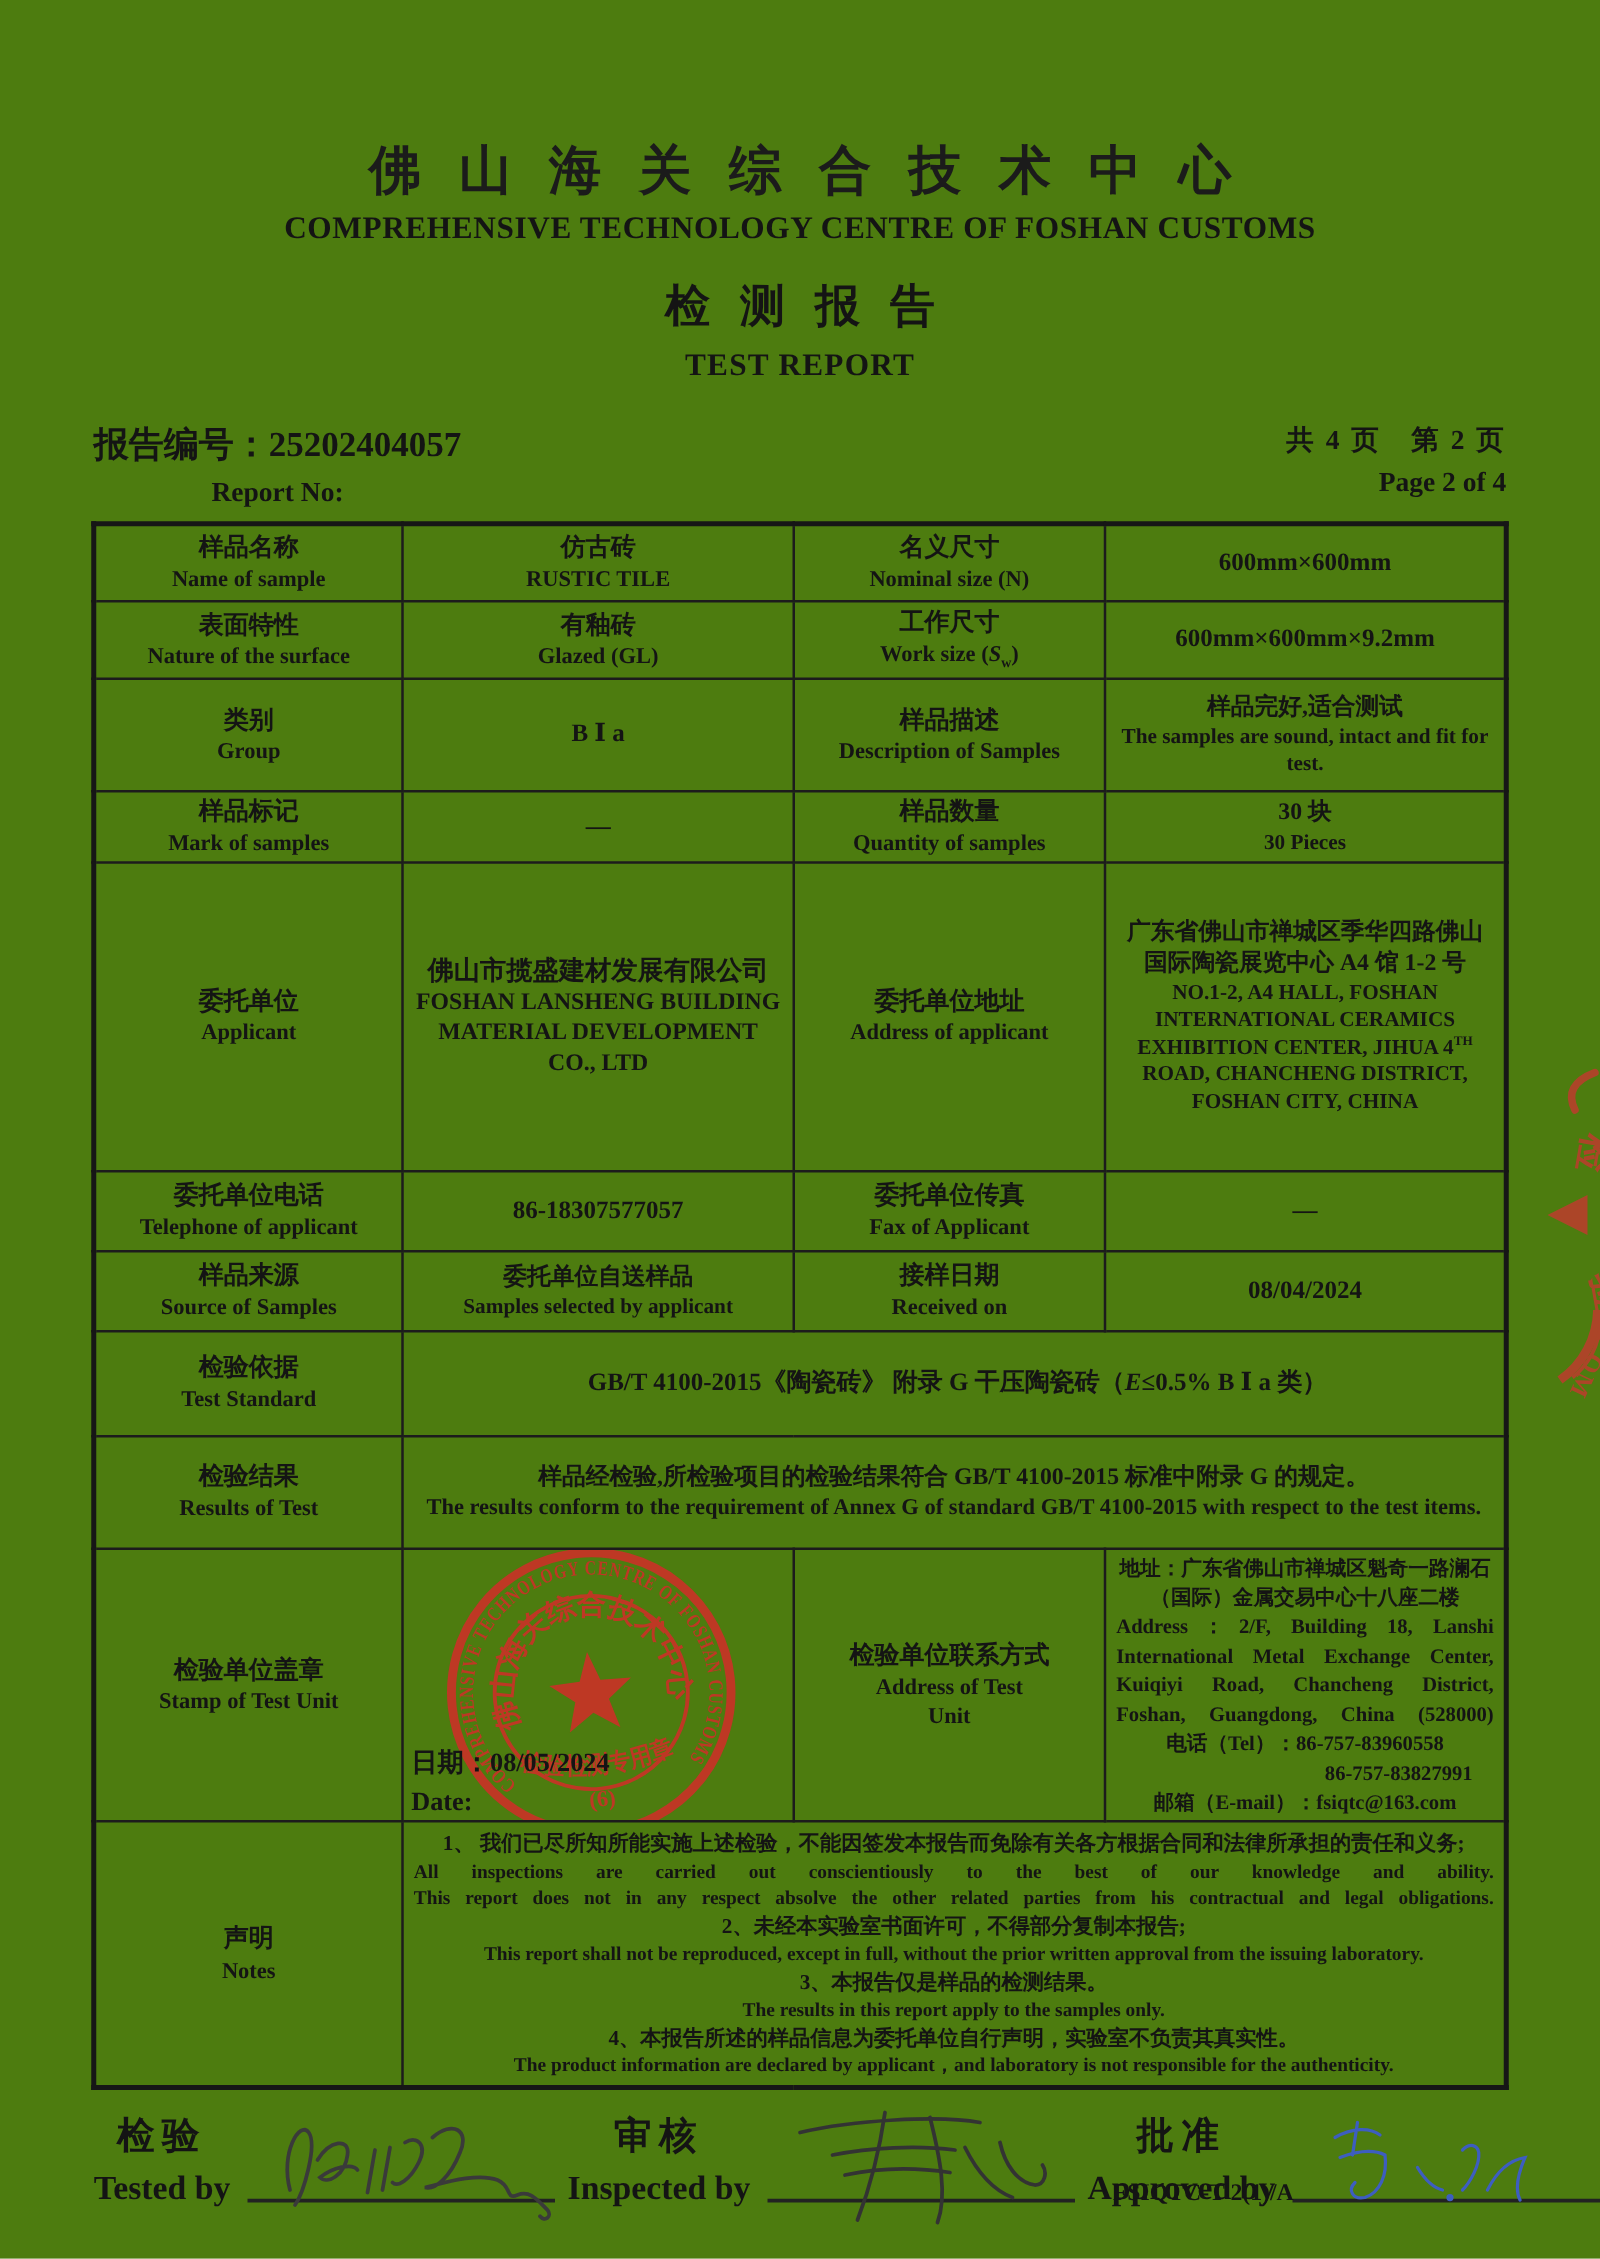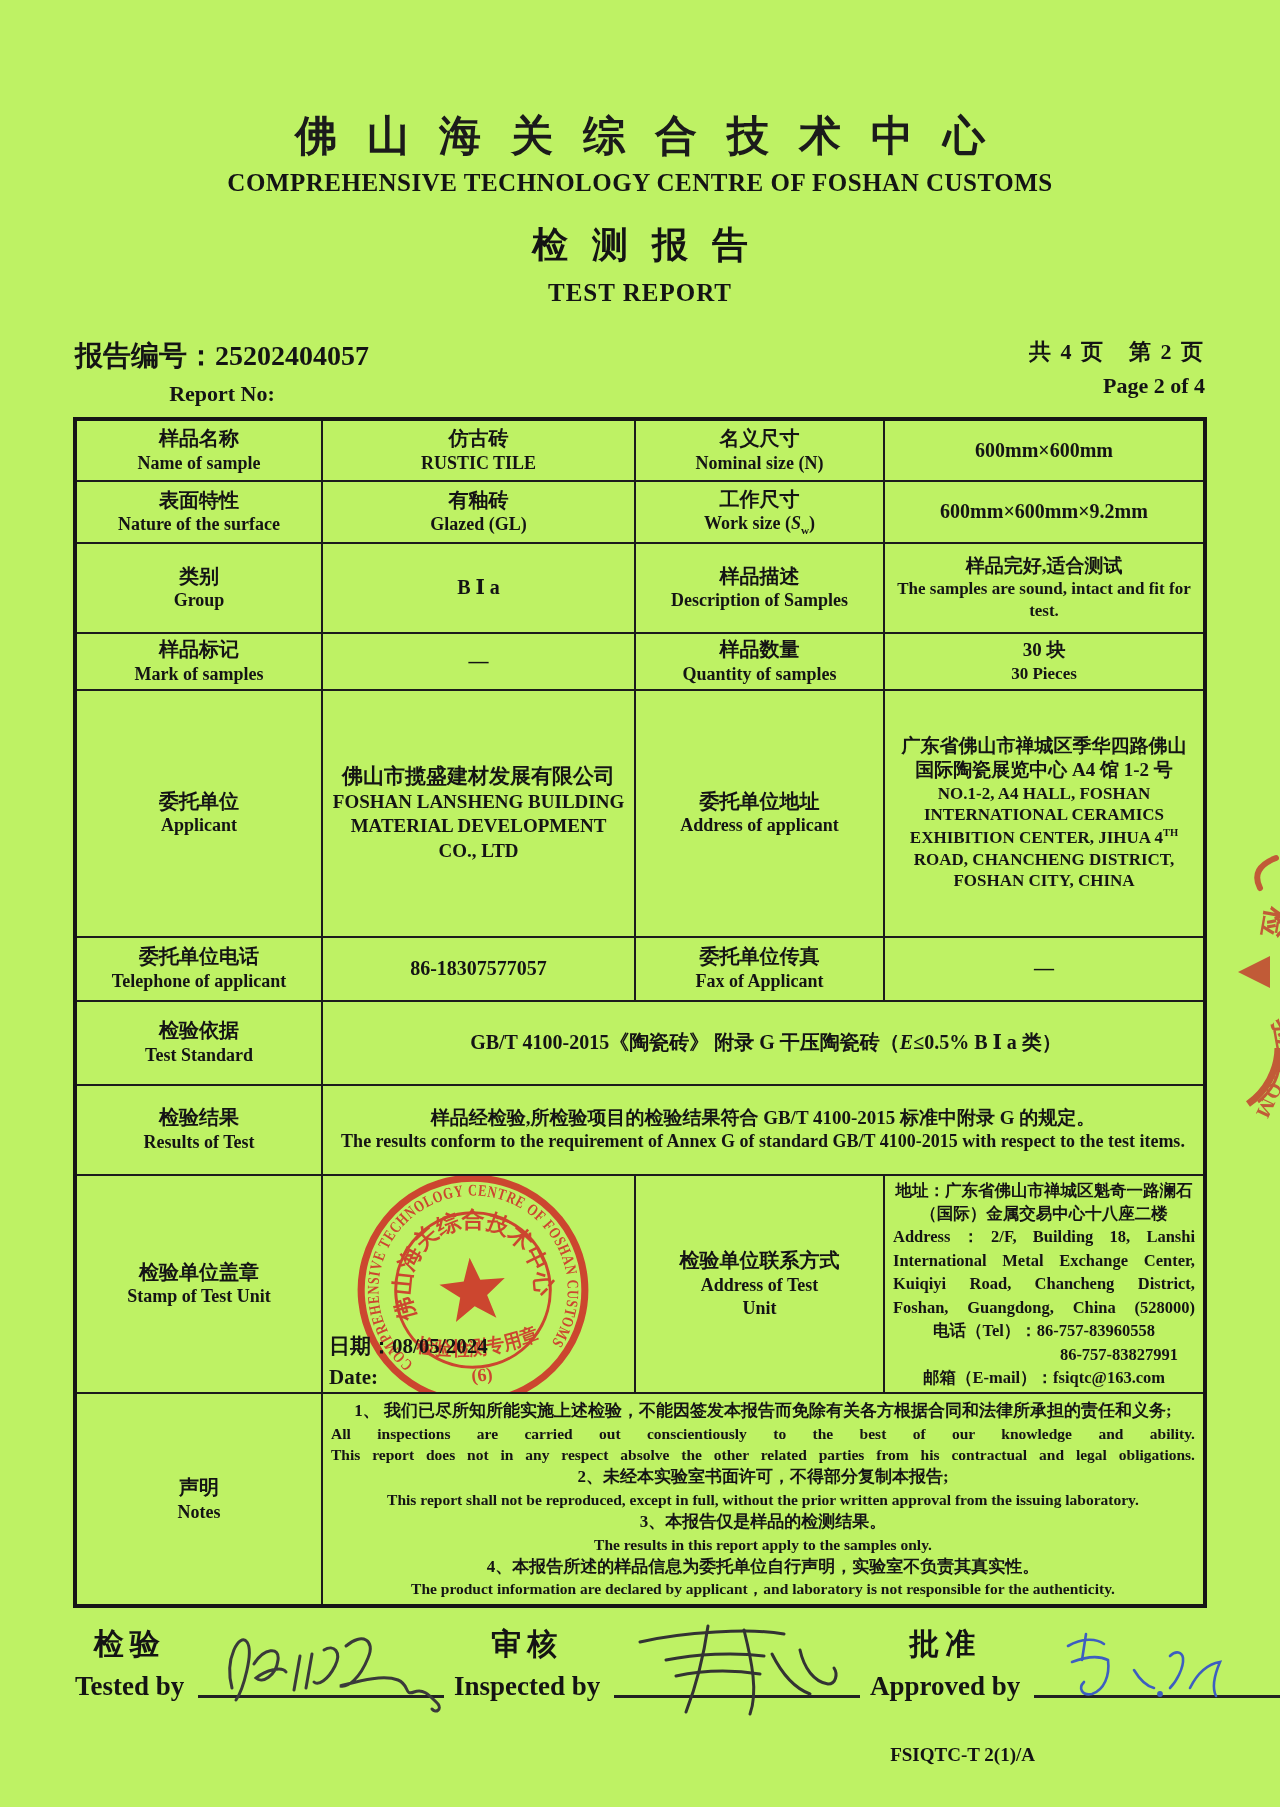--- a/index.html
+++ b/index.html
@@ -2,21 +2,21 @@
 <html><head>
 <meta charset="utf-8">
 <style>
   * { margin:0; padding:0; box-sizing:border-box; }
   html,body { background:#ffffff; }
   body {
     width:1280px; height:1807px; position:relative; overflow:hidden;
     font-family:"Liberation Serif","DejaVu Serif",serif;
     font-weight:700; color:#141414;
   }
-  .page { position:absolute; inset:0; background:#bef264; }
+  .page { position:absolute; inset:0; background:#4d7c0f; }
 
   
   .title-cn { padding-top:108px; text-align:center; font-size:42px; letter-spacing:30px; text-indent:30px; color:#1b1b1b; }
   .title-en { margin-top:5px; text-align:center; font-size:25px; letter-spacing:.5px; }
   .sub-cn   { margin-top:24px; text-align:center; font-size:36px; letter-spacing:24px; text-indent:24px; }
   .sub-en   { margin-top:9px; text-align:center; font-size:25px; letter-spacing:1px; }
 
   .info-row { width:1130px; margin:30px auto 0; display:flex; justify-content:space-between; align-items:flex-start; }
   .info-left  .l1 { font-size:28px; }
   .info-left  .l2 { font-size:22px; margin-top:6px;text-align:center; }
@@ -188,20 +188,35 @@
         <span class="en">Telephone of applicant</span>
           </td>
       <td class="val">86-18307577057</td>
       <td>
         <span class="cn">委托单位传真</span>
         <span class="en">Fax of Applicant</span>
           </td>
       <td class="val">—</td>
     </tr>
 
+    <tr style="height:64px">
+      <td>
+        <span class="cn">样品来源</span>
+        <span class="en">Source of Samples</span>
+          </td>
+      <td>
+        <span class="cn" style="font-size:19px">委托单位自送样品</span>
+        <span class="en" style="font-size:17px">Samples selected by applicant</span>
+          </td>
+      <td>
+        <span class="cn">接样日期</span>
+        <span class="en">Received on</span>
+          </td>
+      <td class="val">08/04/2024</td>
+    </tr>
 
     <tr style="height:84px">
       <td>
         <span class="cn">检验依据</span>
         <span class="en">Test Standard</span>
           </td>
       <td class="left" colspan="3" style="font-size:20px; padding-left:14px">
         <span>GB/T 4100-2015《陶瓷砖》  附录 G 干压陶瓷砖（</span><span class="ital">E</span><span>≤0.5%  B Ⅰ a 类）</span></td>
     </tr>
 

